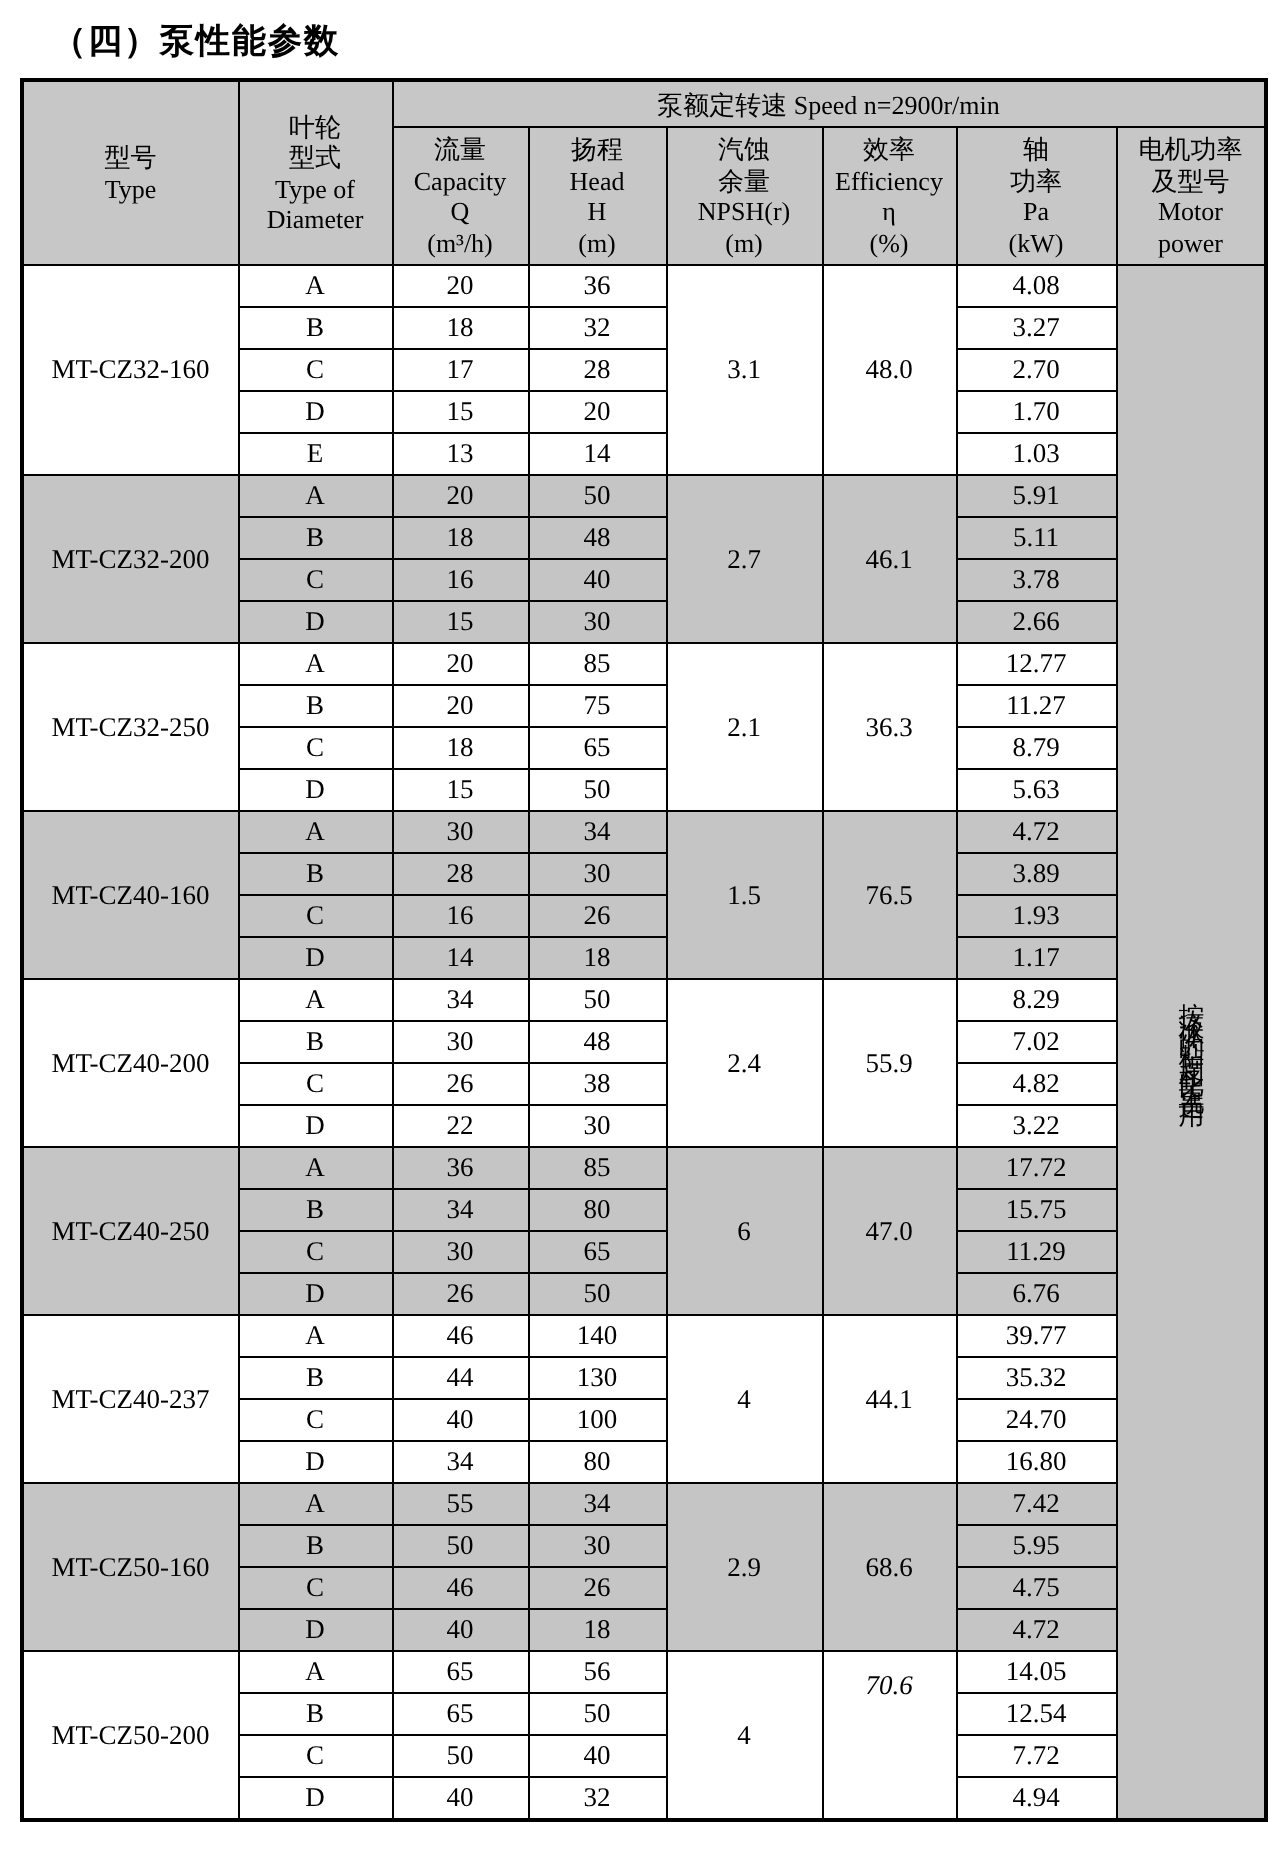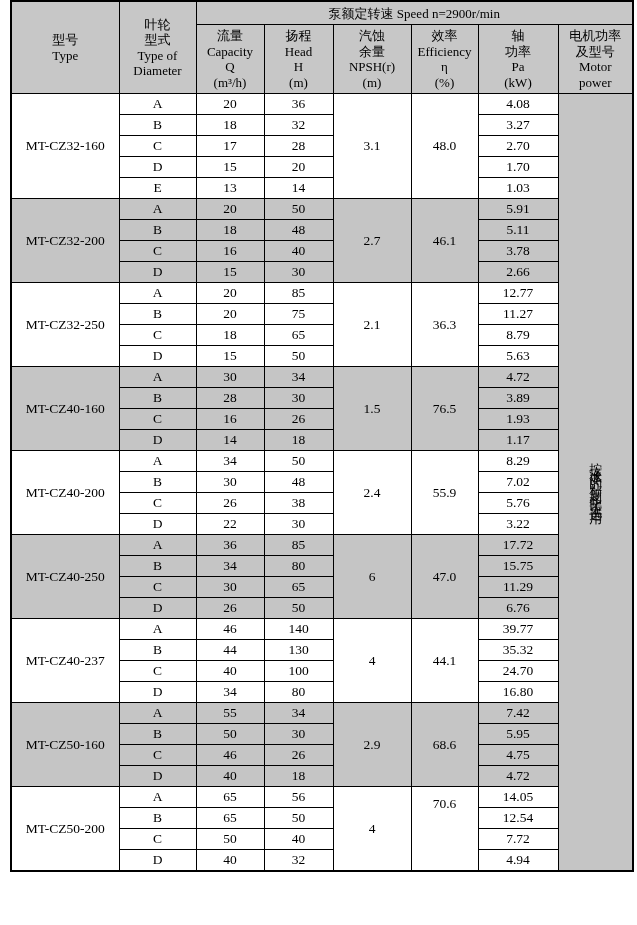--- a/index.html
+++ b/index.html
@@ -41,36 +41,37 @@
   tr.subhead th { height: 68px; margin-top: 34px; }
   thead .hl { line-height: 15.5px; }
   tbody td {
     font-size: 13.5px;
     height: 20px;
     line-height: 20px;
     background: #ffffff;
   }
   tr.shaded td { background: #c5c5c5; }
   td.motor-cell { background: #c5c5c5; }
-  td.eff-top { vertical-align: top; }
+  td.eff-top { vertical-align: top; font-style: italic; }
   td.eff-top .pad-top { padding-top: 9px; line-height: 15px; }
   .vertical-note {
     display: inline-block;
     writing-mode: vertical-lr;
     text-orientation: upright;
     font-size: 13px;
     letter-spacing: 5px;
     line-height: 18px;
   }
 </style>
 </head>
 <body>
 
 <div class="page">
 
+  <div class="doc-title">（四）泵性能参数</div>
 
   <table class="pump-table">
     <colgroup>
       <col style="width:108px">
       <col style="width:77px">
       <col style="width:68px">
       <col style="width:69px">
       <col style="width:78px">
       <col style="width:67px">
       <col style="width:80px">
@@ -267,21 +268,21 @@
         <tr>
           <td>B</td>
           <td>30</td>
           <td>48</td>
           <td>7.02</td>
         </tr>
         <tr>
           <td>C</td>
           <td>26</td>
           <td>38</td>
-          <td>5.76</td>
+          <td>4.82</td>
         </tr>
         <tr>
           <td>D</td>
           <td>22</td>
           <td>30</td>
           <td>3.22</td>
         </tr>
         <tr class="shaded">
           <td rowspan="4">MT-CZ40-250</td>
           <td>A</td>

